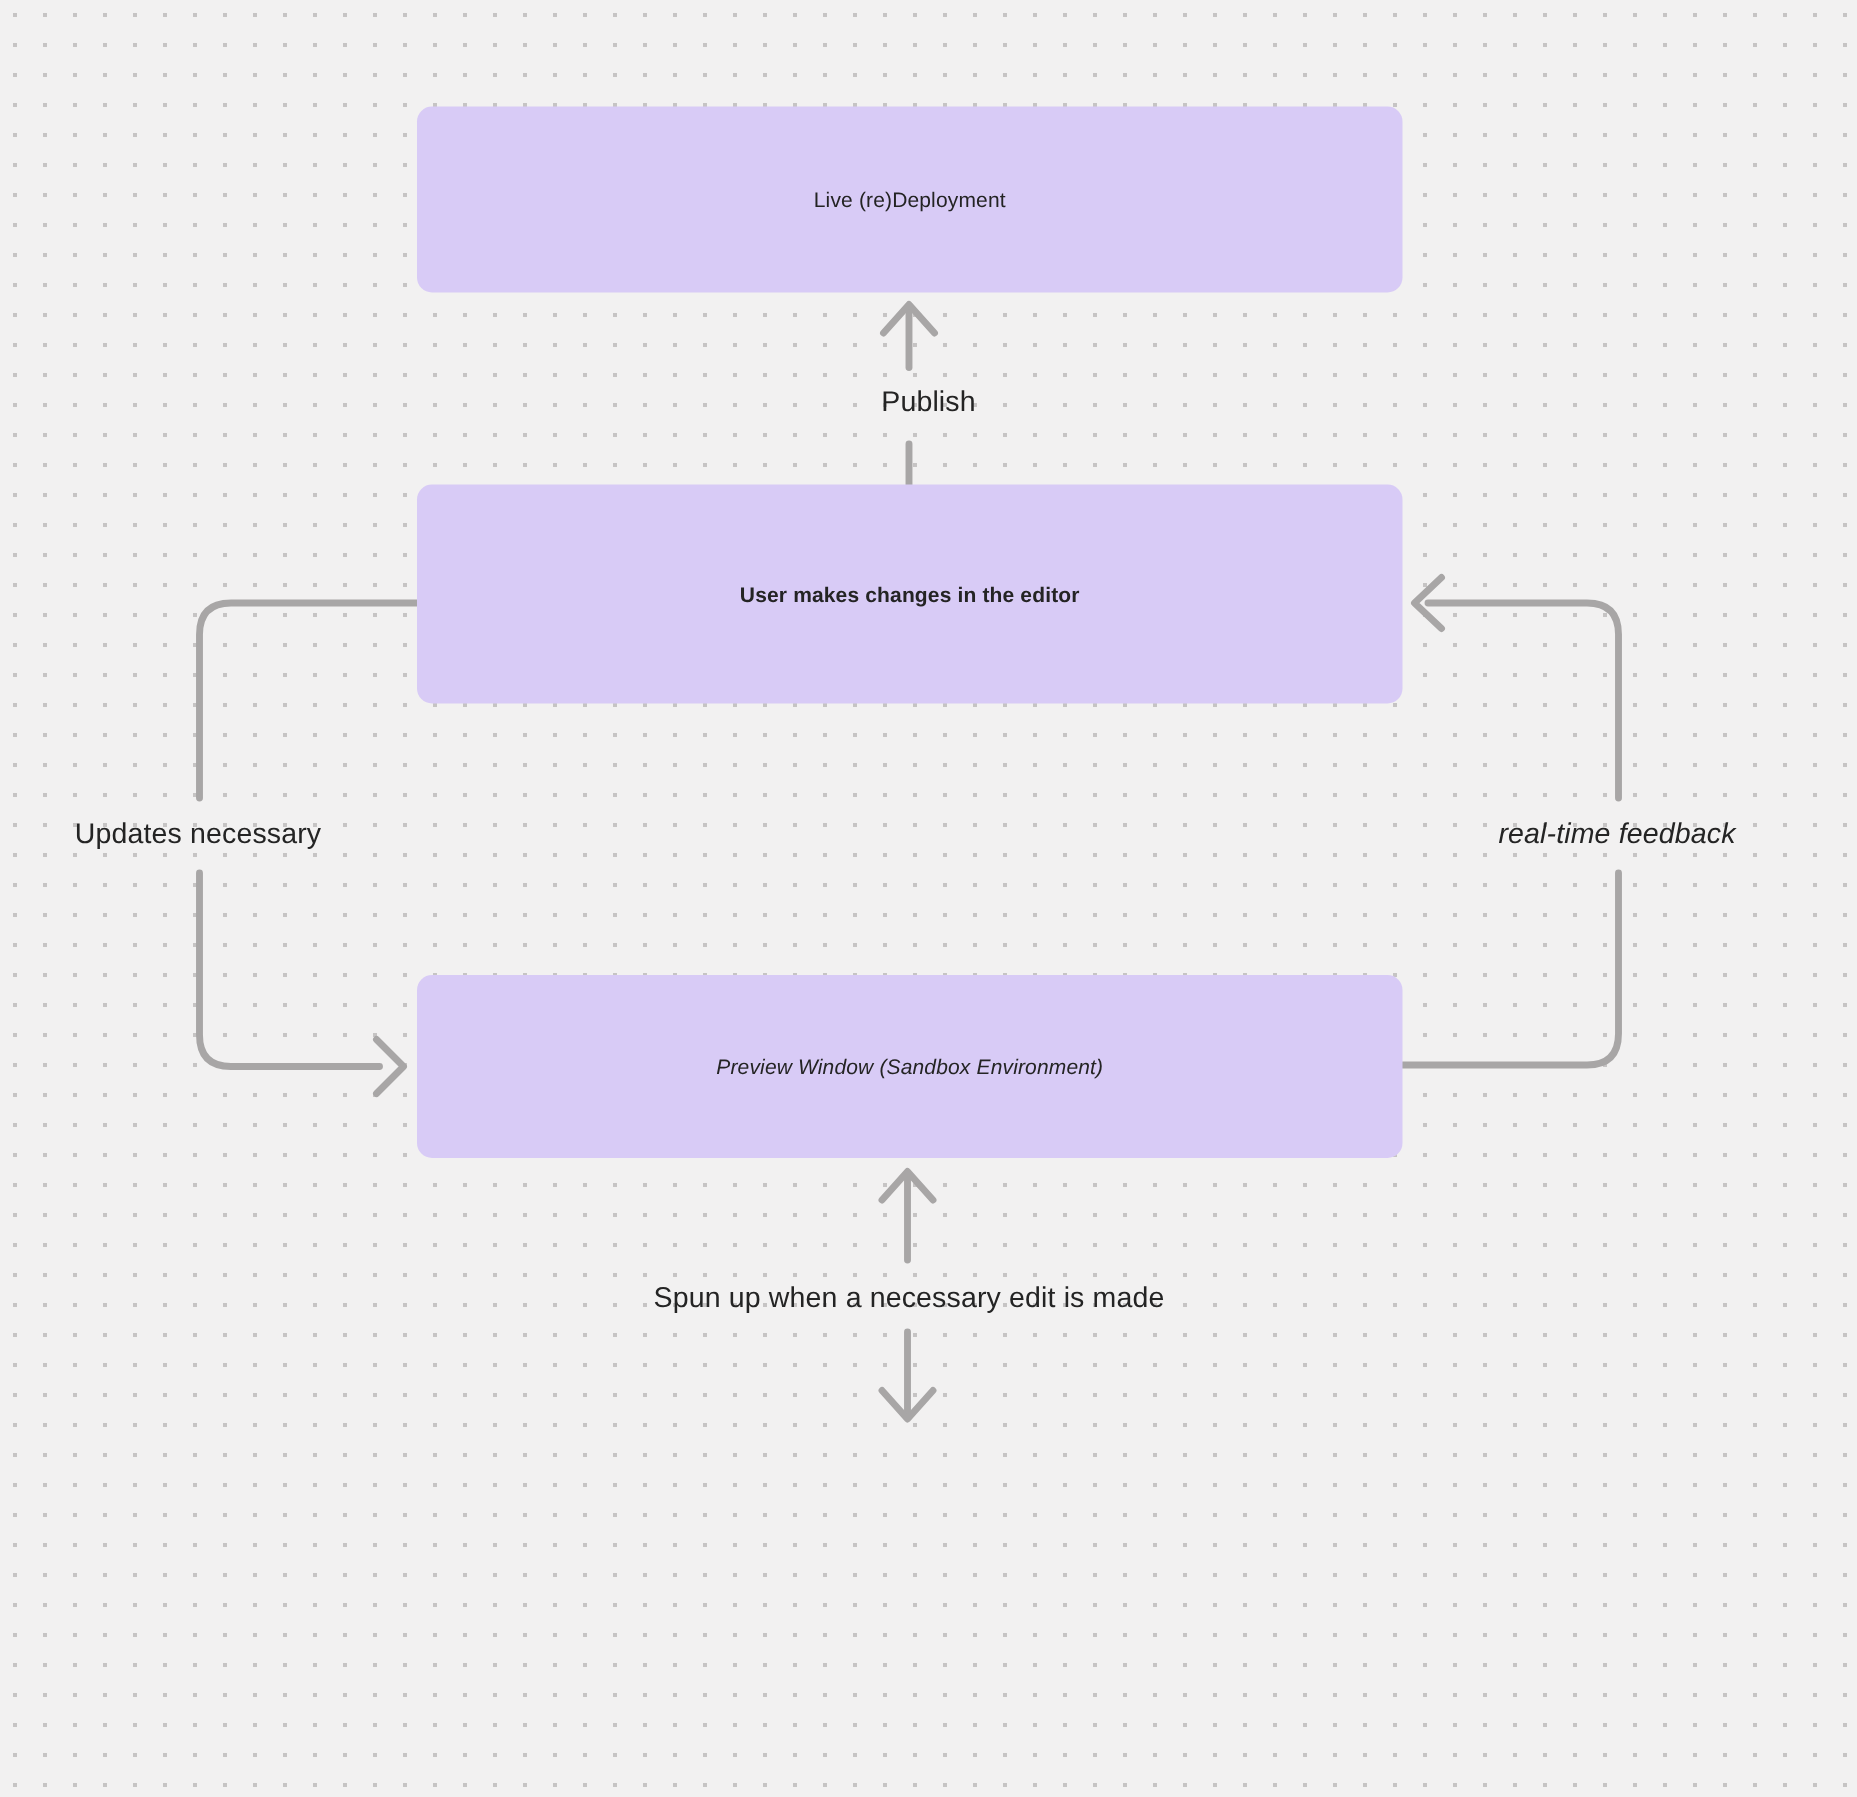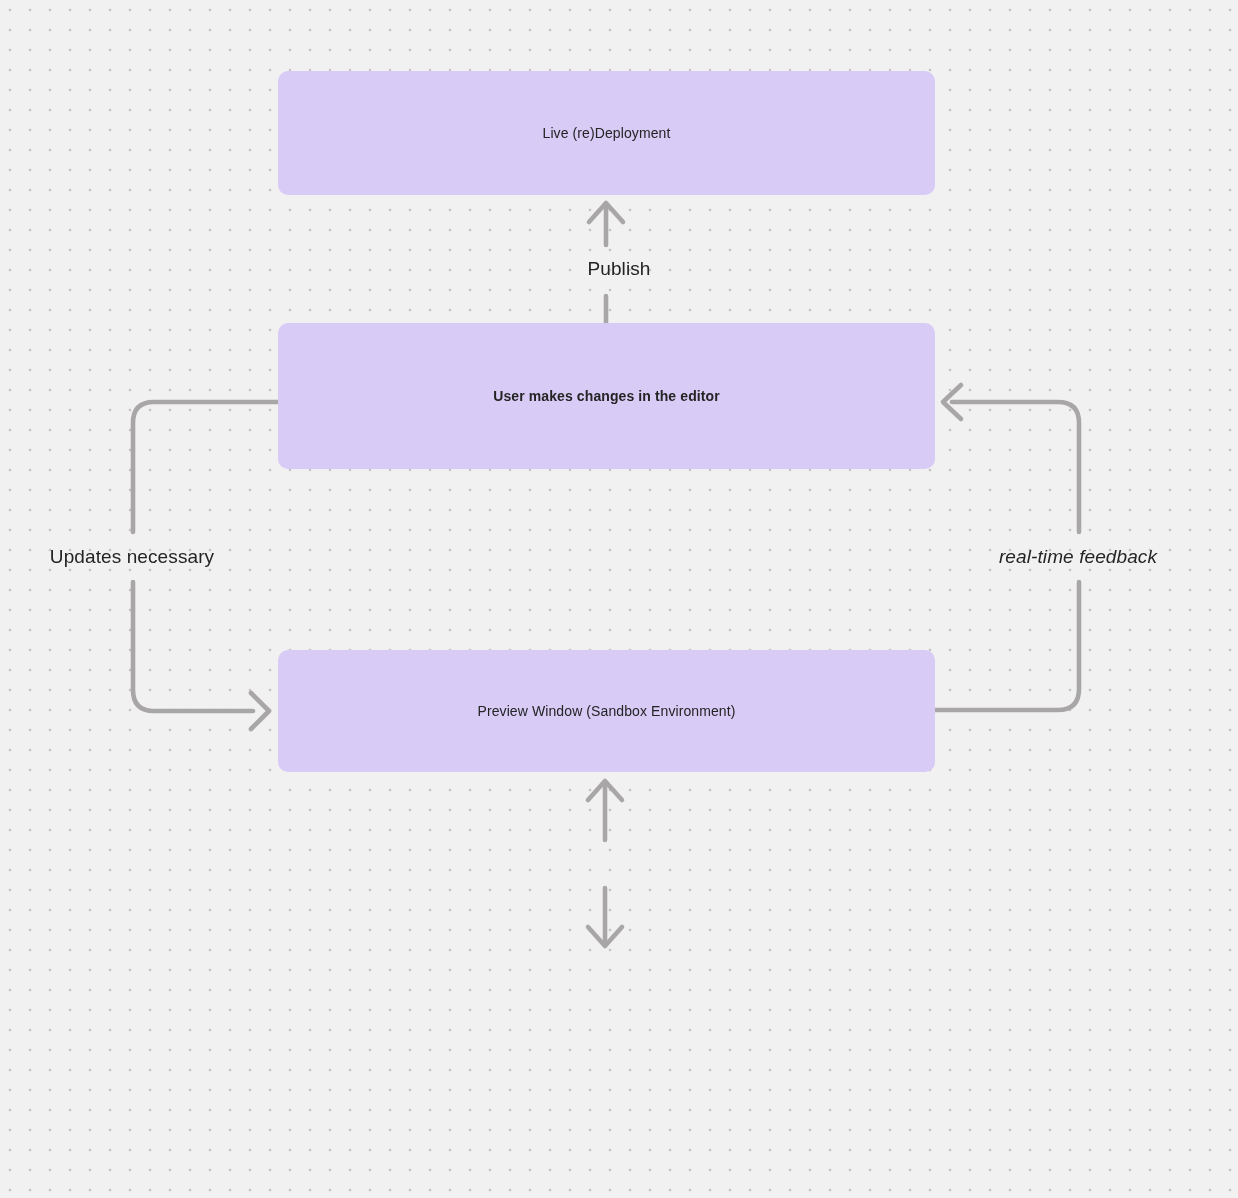--- a/index.html
+++ b/index.html
@@ -40,21 +40,21 @@
     display: flex;
     align-items: center;
     justify-content: center;
     text-align: center;
     font-size: 14px;
     color: var(--text, #242424);
     letter-spacing: 0.1px;
   }
   .node-live    { top: 71px;  height: 124px; }
   .node-user    { top: 323px; height: 146px; font-weight: bold; }
-  .node-preview { top: 650px; height: 122px; }
+  .node-preview { top: 650px; height: 122px; font-style: italic; }
   .node-dev     { top: 958px; height: 122px; }
   .edge-label {
     position: absolute;
     transform: translate(-50%, -50%);
     white-space: nowrap;
     font-size: 19px;
     color: var(--text, #242424);
     letter-spacing: 0.1px;
   }
   .label-publish  { left: 606px;  top: 269px; margin-left: 13px; }
@@ -95,14 +95,15 @@
     </g>
   </svg>
 
   <div class="node node-live">Live (re)Deployment</div>
   <div class="node node-user">User makes changes in the editor</div>
   <div class="node node-preview">Preview Window (Sandbox Environment)</div>
 
   <div class="edge-label label-publish">Publish</div>
   <div class="edge-label label-updates">Updates necessary</div>
   <div class="edge-label label-realtime">real-time feedback</div>
+  <div class="edge-label label-spunup">Spun up when a necessary edit is made</div>
 
 </div>
 
 </body></html>

